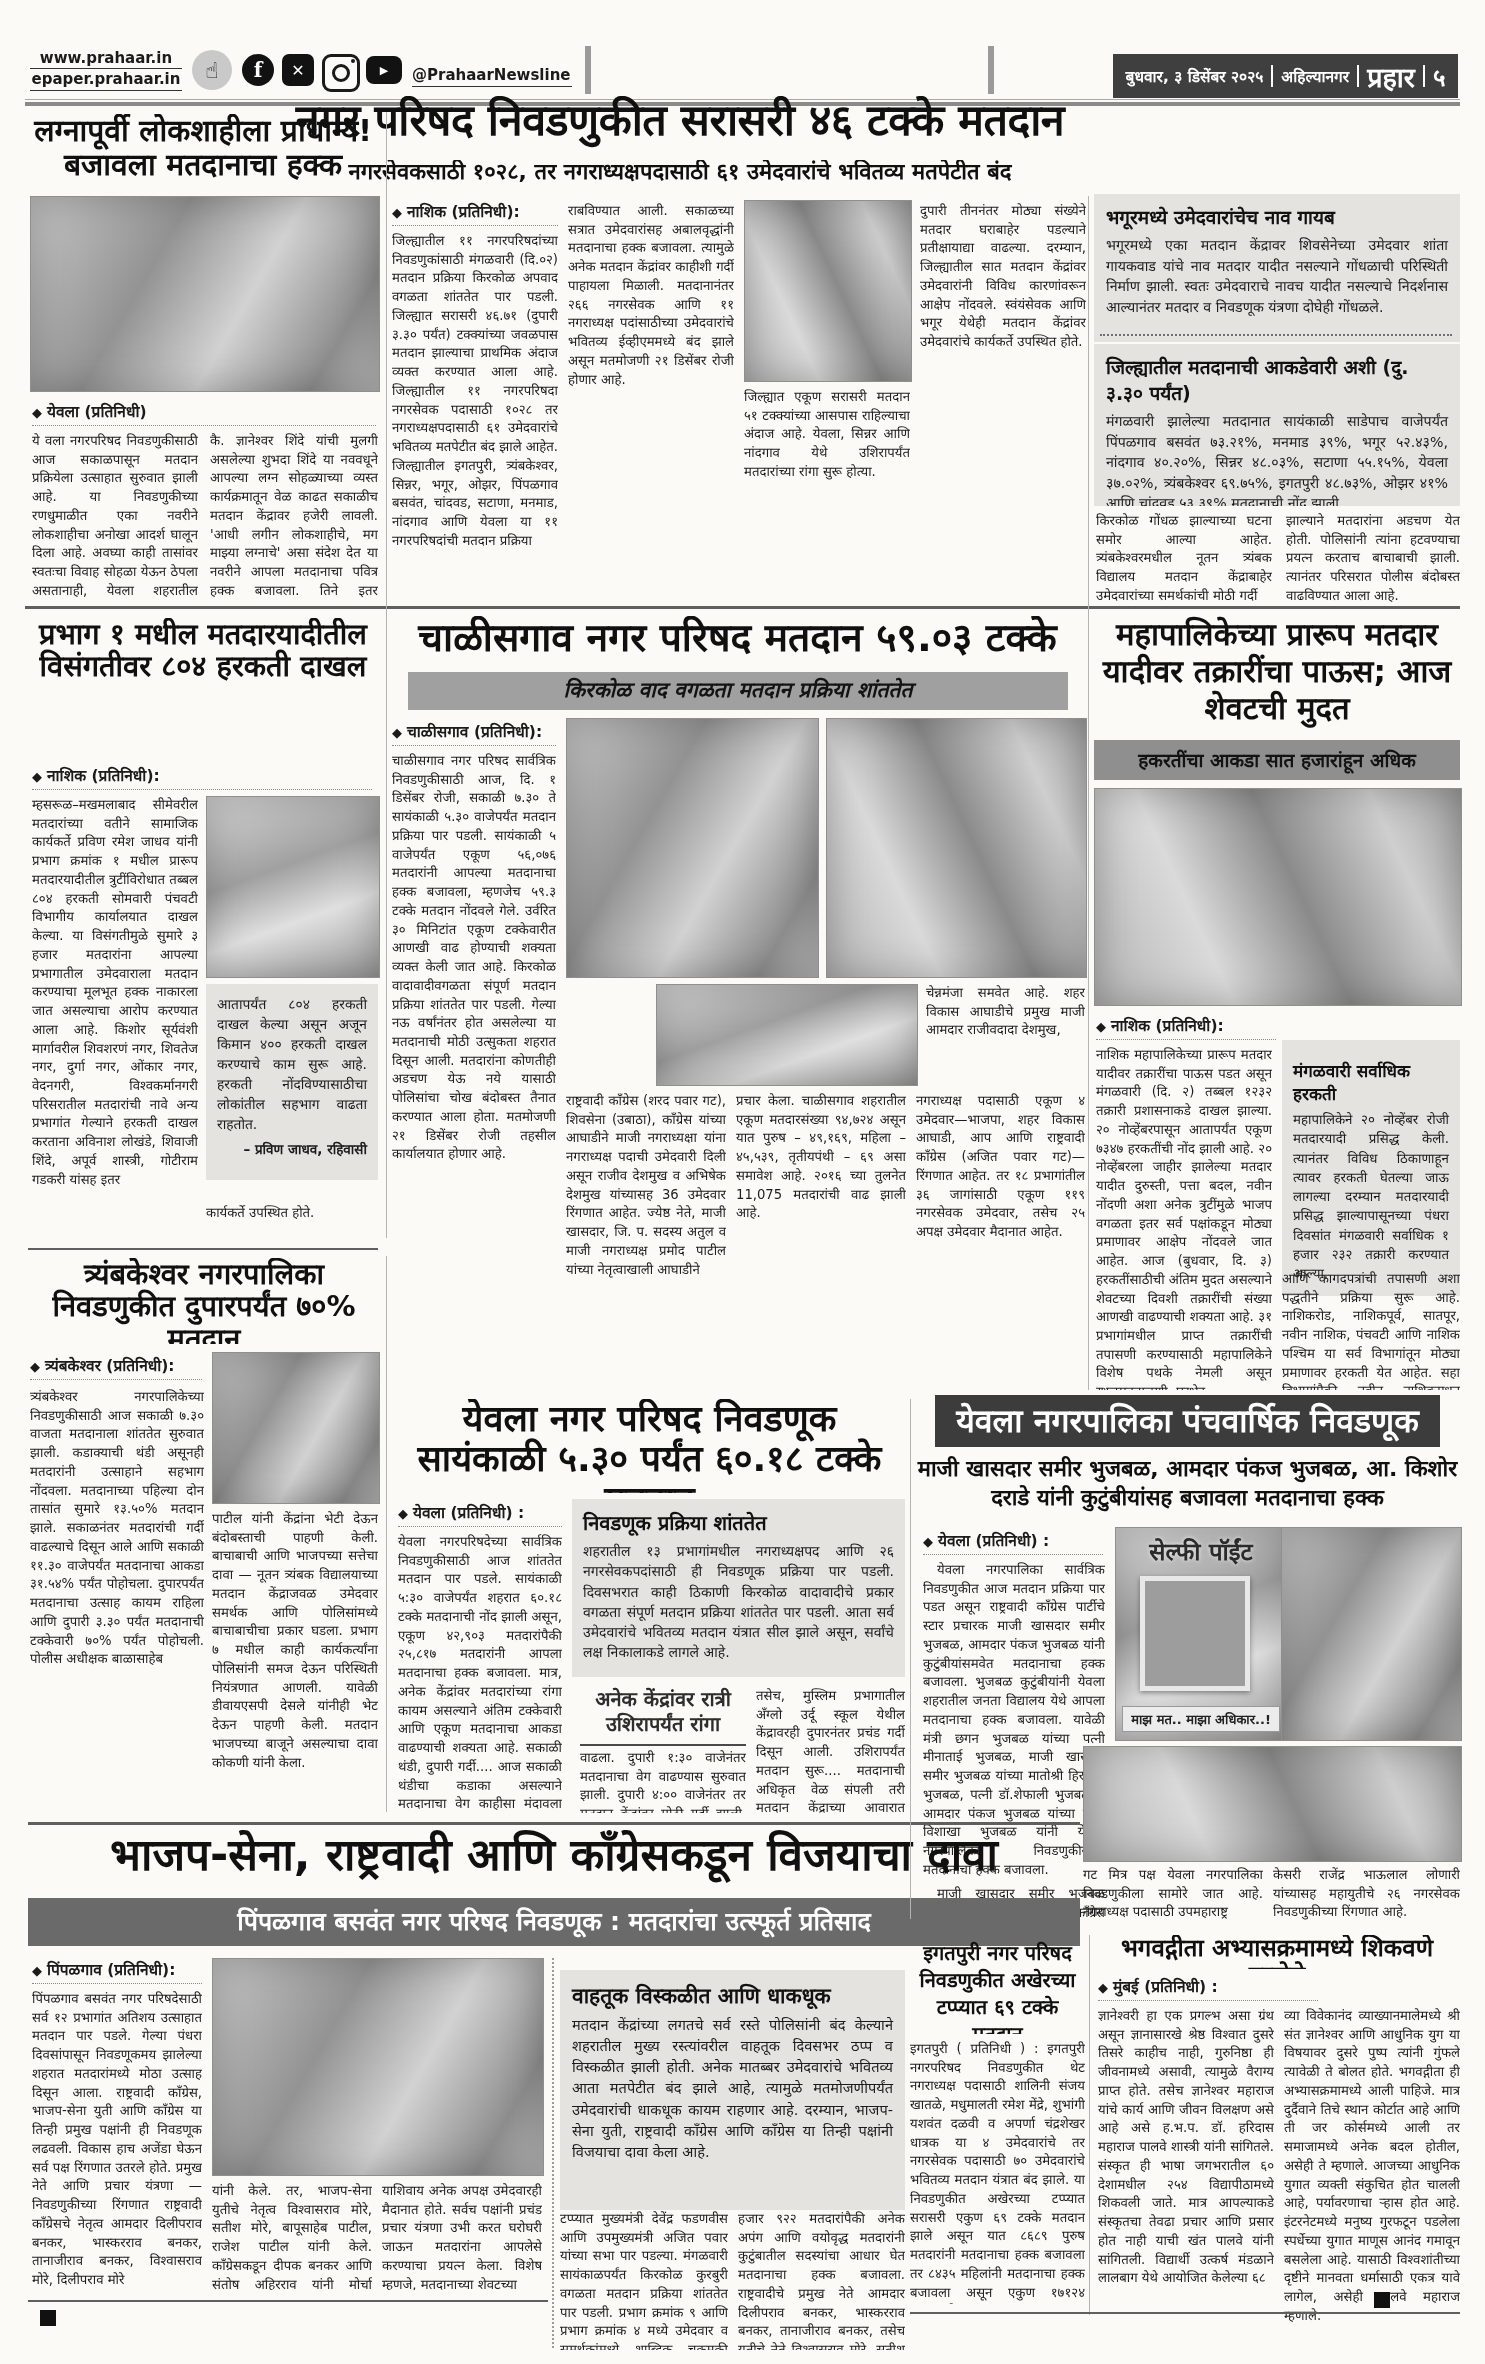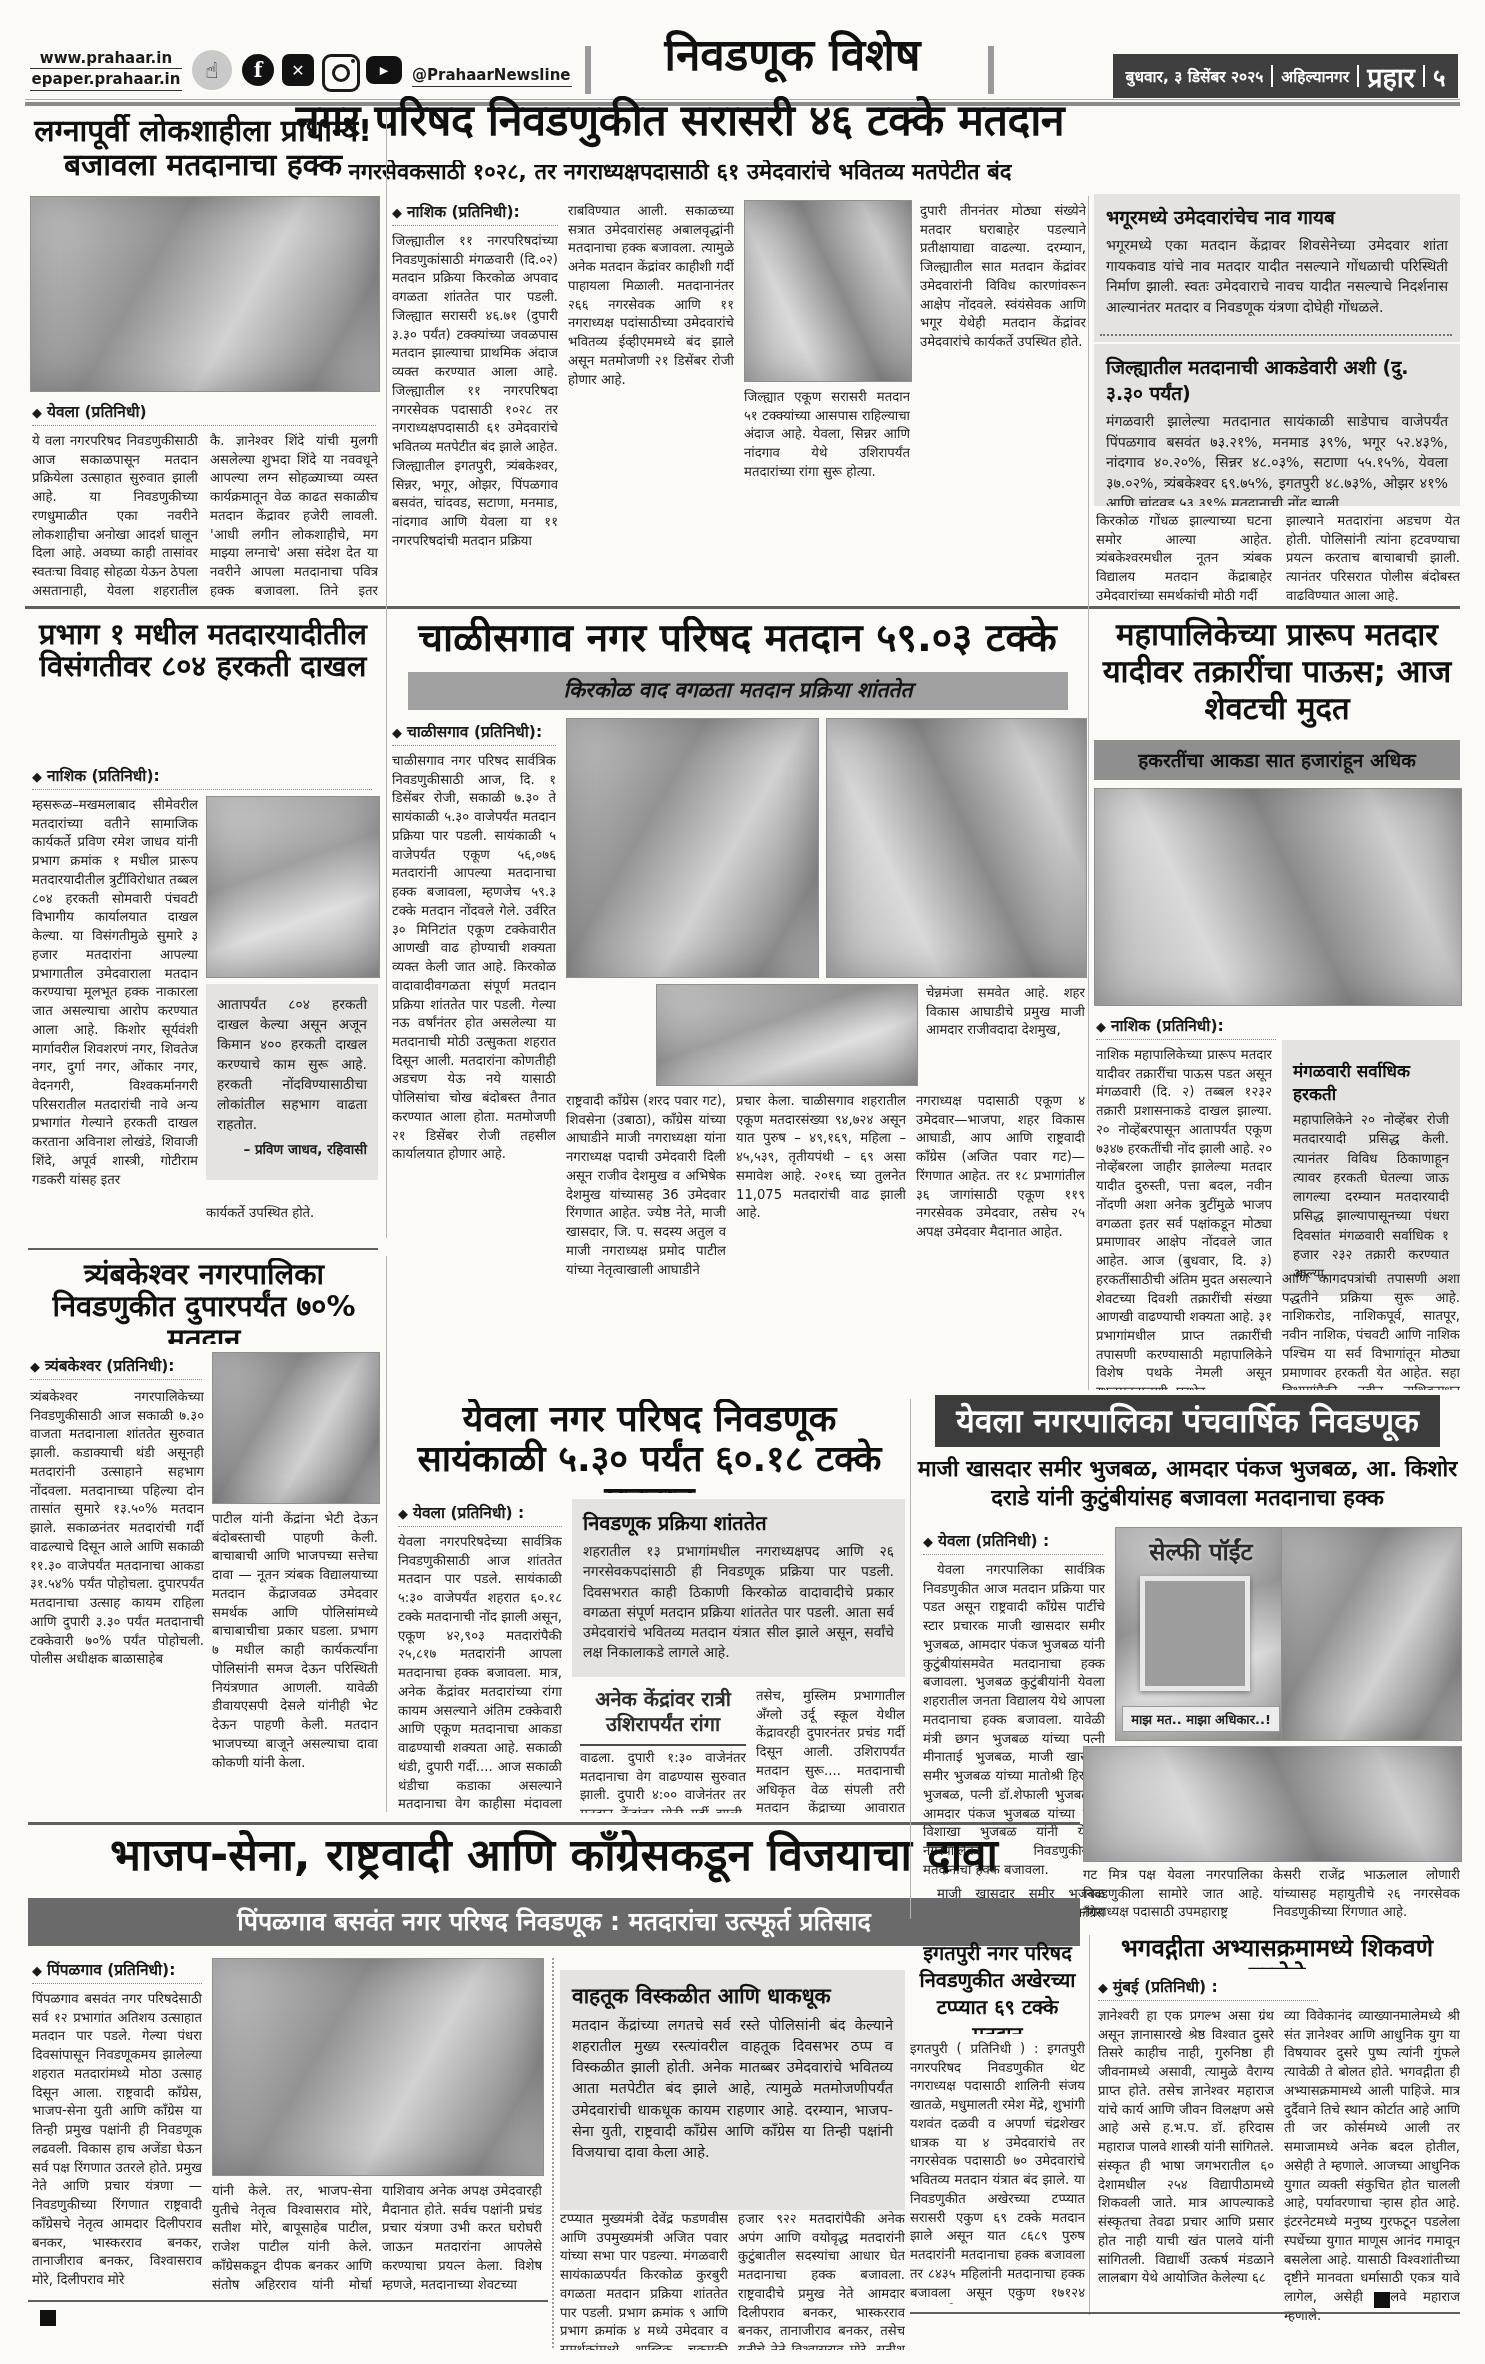--- a/index.html
+++ b/index.html
@@ -62,21 +62,20 @@
   <div class="abs" style="left:322px;top:54px;width:32px;height:32px;border:3px solid #1a1a1a;border-radius:9px;box-s1izing:border-box;">
     <div class="abs" style="left:7px;top:7px;width:12px;height:12px;border:3px solid #1a1a1a;border-radius:50%;"></div>
     <div class="abs" style="right:2px;top:2px;width:4px;height:4px;background:#1a1a1a;border-radius:50%;"></div>
   </div>
   <div class="abs icon-circle" style="left:366px;top:56px;width:36px;height:28px;background:#121212;color:#fff;border-radius:8px;font-size:11px;">
       <span>▶</span>
     </div>
   <div class="abs" style="left:412px;top:66px;width:160px;font-size:15px;font-weight:600;border-bottom:1.5px solid #333;padding-bottom:2px;">@PrahaarNewsline</div>
 
   <div class="abs" style="left:585px;top:46px;width:6px;height:48px;background:#9a9a9a;"></div>
-  <div class="abs hl" style="left:600px;top:30px;width:385px;height:64px;font-size:44px;">निवडणूक विशेष</div>
   <div class="abs" style="left:988px;top:46px;width:6px;height:48px;background:#9a9a9a;"></div>
 
   <div class="abs brandbox" style="left:1113px;top:54px;width:345px;height:44px;">
     <span style="font-size:15.5px;font-weight:600;">बुधवार, ३ डिसेंबर २०२५</span>
     <span class="bb-sep"></span>
     <span style="font-size:15.5px;font-weight:700;">अहिल्यानगर</span>
     <span class="bb-sep"></span>
     <span style="font-size:27px;font-weight:800;">प्रहार</span>
     <span class="bb-sep"></span>
     <span style="font-size:24px;font-weight:800;">५</span>

